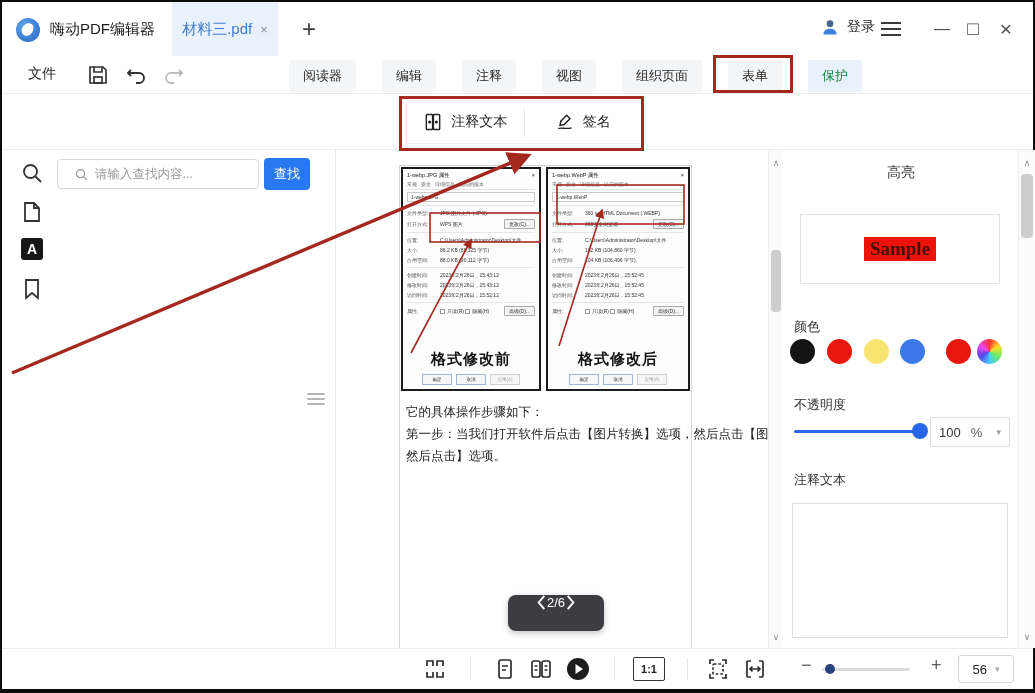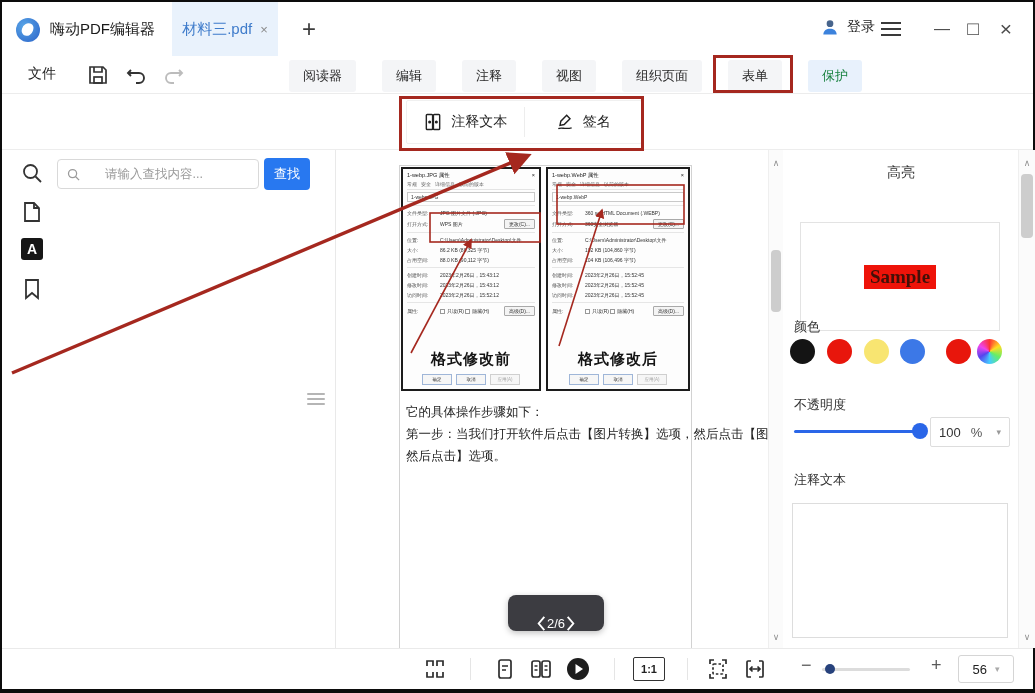--- a/index.html
+++ b/index.html
@@ -37,21 +37,21 @@
                  background:#fff;border:1px solid #f0f0f0;border-radius:2px}
   .subtool-btn{flex:1;display:flex;align-items:center;justify-content:center;gap:8px;font-size:14px;color:#1e1e1e;cursor:pointer}
   .subtool-sep{width:1px;background:#ededed;margin:6px 0}
   
   .content{position:absolute;left:2px;top:150px;right:2px;bottom:45px;background:#fff}
   .iconstrip{position:absolute;left:0;top:0;width:55px;bottom:0}
   .strip-ic{position:absolute;left:18px;width:24px;height:24px;cursor:pointer}
   .a-badge{position:absolute;left:19px;width:22px;height:22px;background:#161616;border-radius:3px;color:#fff;
            font-weight:700;font-size:14px;display:flex;align-items:center;justify-content:center}
   .search-input{position:absolute;left:55px;top:9px;width:202px;height:30px;border:1px solid #d9d9d9;border-radius:4px;
-                display:flex;align-items:center;gap:24px;padding:0 8px;background:#fff}
+                display:flex;align-items:center;gap:6px;padding:0 16px;background:#fff}
   .search-input .ph{font-size:12.5px;color:#9a9a9a}
   .find-btn{position:absolute;left:262px;top:8px;width:46px;height:32px;background:#2878f0;color:#fff;border:none;
             border-radius:4px;font-size:13px;cursor:pointer}
   .vdiv{position:absolute;left:333px;top:0;bottom:0;width:1px;background:#e9e9e9}
   .handle{position:absolute;left:305px;top:243px;width:18px;display:flex;flex-direction:column;gap:3px}
   .handle i{height:2px;background:#b5b5b5;border-radius:1px}
   
   .main{position:absolute;left:334px;top:0;width:434px;bottom:0;background:#fff;overflow:hidden}
   .page{position:absolute;left:63px;top:15px;width:293px;height:483px;background:#fff;
         border:1px solid #d2d2d2;border-bottom:none}
@@ -66,32 +66,32 @@
   .dl-btn{border:1px solid #a9a9a9;background:#f4f4f4;padding:1px 4px;border-radius:1px;color:#333;white-space:nowrap}
   .dl-sep{height:1px;background:#e6e6e6;margin:1px 0}
   .dl-cap{margin-top:auto;text-align:center;font-size:15px;font-weight:700;color:#141414;letter-spacing:1px}
   .dl-foot{display:flex;justify-content:center;gap:4px;padding:3px 0 1px}
   .dl-foot span{width:30px;height:11px;border:1px solid #9fb6d8;display:flex;align-items:center;justify-content:center;
                 font-size:4.5px;background:#f6f6f6;color:#333}
   .dl-foot span:last-child{color:#aaa;border-color:#cfcfcf}
   .cb{display:inline-block;width:5px;height:5px;border:1px solid #999;background:#fff;margin-right:2px;vertical-align:middle}
   .ptext{position:absolute;left:6px;font-size:12.5px;color:#232323;white-space:nowrap}
   .pager{position:absolute;left:172px;top:445px;width:96px;height:36px;background:#3c3c41;border-radius:8px;
-         display:flex;align-items:flex-end;justify-content:center;color:#fff;box-shadow:0 2px 6px rgba(0,0,0,.25)}
+         display:flex;align-items:flex-start;justify-content:center;color:#fff;box-shadow:0 2px 6px rgba(0,0,0,.25)}
   .pager .pv{font-size:13px}
   .pager svg{cursor:pointer}
   
   .sb-main{position:absolute;left:766px;top:0;width:15px;bottom:0;background:#fbfbfb;border-left:1px solid #efefef}
   .sb-right{position:absolute;left:1016px;top:0;width:17px;bottom:0;background:#fbfbfb;border-left:1px solid #efefef}
   .sb-arrow{position:absolute;left:0;width:100%;text-align:center;font-size:9px;color:#8f8f8f;cursor:pointer}
   .sb-thumb{position:absolute;left:2px;right:2px;background:#cdcdcd;border-radius:4px;cursor:pointer}
   
   .rpanel{position:absolute;left:782px;top:0;width:234px;bottom:0;background:#fff}
   .rp-title{position:absolute;left:0;right:0;top:14px;text-align:center;font-size:14px;color:#333}
-  .rp-preview{position:absolute;left:16px;top:72px;width:200px;height:109px;border:1px solid #e3e3e3;background:#fff;
+  .rp-preview{position:absolute;left:16px;top:64px;width:200px;height:70px;border:1px solid #e3e3e3;background:#fff;
               display:flex;align-items:center;justify-content:center}
   .sample{background:#ee1309;color:#431008;font-size:19px;font-weight:700;padding:1px 6px;font-family:"Liberation Serif","DejaVu Serif",serif}
   .rp-label{position:absolute;left:10px;font-size:13px;color:#333}
   .swatch{position:absolute;top:189px;width:25px;height:25px;border-radius:50%;cursor:pointer}
   .swatch.rainbow{background:conic-gradient(#f33,#fd2,#6e6,#4cf,#54e,#e4e,#f33)}
   .op-track{position:absolute;left:10px;top:280px;width:128px;height:3px;background:#2a66e8;border-radius:2px}
   .op-thumb{position:absolute;left:128px;top:273px;width:16px;height:16px;border-radius:50%;background:#2a66e8;cursor:pointer}
   .op-box{position:absolute;left:146px;top:267px;width:80px;height:30px;border:1px solid #ddd;border-radius:2px;
           display:flex;align-items:center;padding:0 8px;gap:10px;font-size:13px;color:#333}
   .op-box .pct{color:#555}

